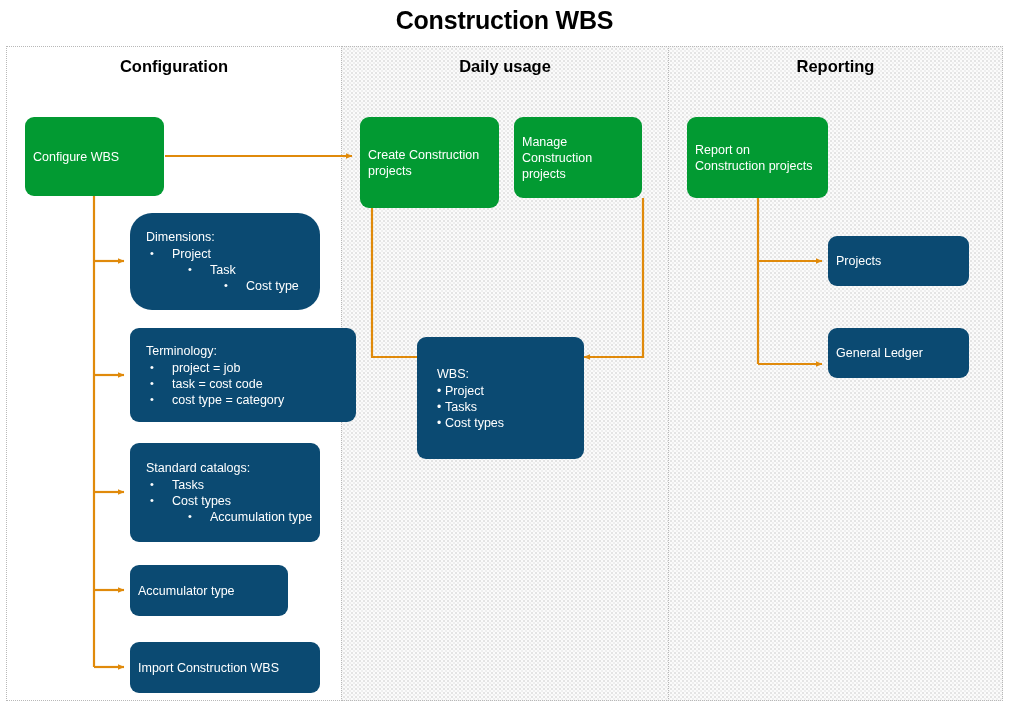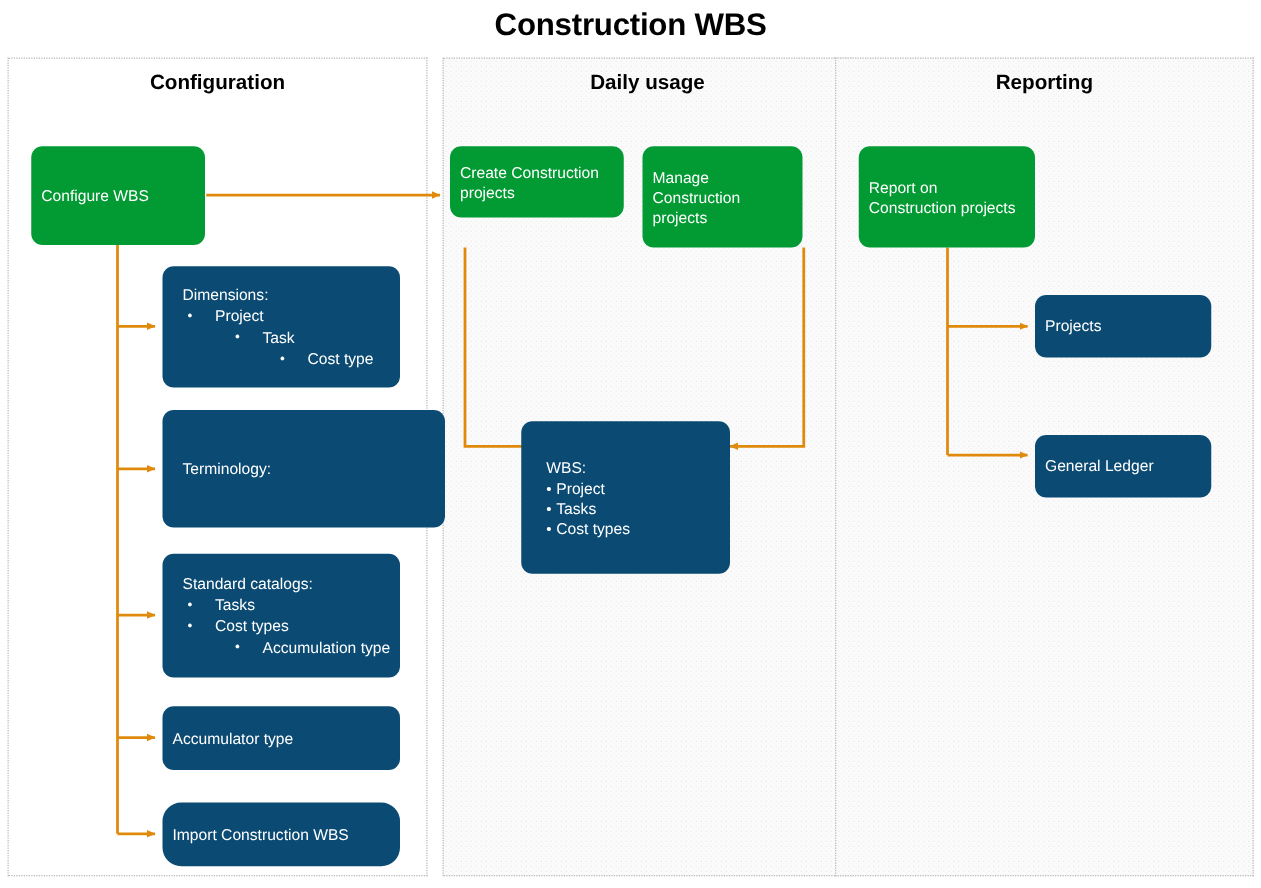--- a/index.html
+++ b/index.html
@@ -39,21 +39,21 @@
     height: 655px;
     box-sizing: border-box;
     border: 1px dotted #b8b8b8;
   }
   #panel-configuration {
     left: 6px;
     width: 336px;
     background: #ffffff;
   }
   #panel-daily-usage {
-    left: 354px;
+    left: 341px;
     width: 328px;
     background-color: #fbfbfb;
     background-image:
       radial-gradient(#e2e2e2 0.7px, transparent 0.8px),
       radial-gradient(#ededed 0.7px, transparent 0.8px);
     background-size: 4px 4px, 4px 4px;
     background-position: 0 0, 2px 2px;
   }
   #panel-reporting {
     left: 668px;
@@ -188,57 +188,62 @@
     <path d="M758,198 L758,364"></path>
     <path d="M758,261 L822,261" marker-end="url(#arrowhead)"></path>
     <path d="M758,364 L822,364" marker-end="url(#arrowhead)"></path>
   </g>
 </svg>
 
 <div class="node green" id="node-configure-wbs" style="left:25px; top:117px; width:139px; height:79px;">
   <div class="node-label-center">Configure WBS</div>
 </div>
 
-<div class="node navy" id="node-dimensions" style="left:130px; top:213px; width:190px; height:97px;">
+<div class="node navy" id="node-dimensions" style="left:130px; top:213px; width:190px; height:97px;border-radius:22px;">
   <div class="node-label-left">
     <div class="node-heading">Dimensions:</div>
     <ul class="node-list">
       <li class="bullet-lvl1 bullet-dot">Project</li>
       <li class="bullet-lvl2 bullet-dot">Task</li>
       <li class="bullet-lvl3 bullet-dot">Cost type</li>
     </ul>
   </div>
 </div>
 
 <div class="node navy" id="node-terminology" style="left:130px; top:328px; width:226px; height:94px;">
   <div class="node-label-left">
     <div class="node-heading">Terminology:</div>
+    <ul class="node-list">
+      <li class="bullet-lvl1 bullet-dot">project = job</li>
+      <li class="bullet-lvl1 bullet-dot">task = cost code</li>
+      <li class="bullet-lvl1 bullet-dot">cost type = category</li>
+    </ul>
   </div>
 </div>
 
 <div class="node navy" id="node-standard-catalogs" style="left:130px; top:443px; width:190px; height:99px;">
   <div class="node-label-left">
     <div class="node-heading">Standard catalogs:</div>
     <ul class="node-list">
       <li class="bullet-lvl1 bullet-dot">Tasks</li>
       <li class="bullet-lvl1 bullet-dot">Cost types</li>
       <li class="bullet-lvl2 bullet-dot">Accumulation type</li>
     </ul>
   </div>
 </div>
 
-<div class="node navy" id="node-accumulator-type" style="left:130px; top:565px; width:190px; height:51px;">
+<div class="node navy" id="node-accumulator-type" style="left:130px; top:565px; width:158px; height:51px;">
   <div class="node-label-center">Accumulator type</div>
 </div>
 
-<div class="node navy" id="node-import-construction-wbs" style="left:130px; top:642px; width:190px; height:51px;border-radius:15px;">
+<div class="node navy" id="node-import-construction-wbs" style="left:130px; top:642px; width:190px; height:51px;">
   <div class="node-label-center">Import Construction WBS</div>
 </div>
 
-<div class="node green" id="node-create-projects" style="left:360px; top:117px; width:139px; height:57px;">
+<div class="node green" id="node-create-projects" style="left:360px; top:117px; width:139px; height:91px;">
   <div class="node-label-center">Create Construction projects</div>
 </div>
 
 <div class="node green" id="node-manage-projects" style="left:514px; top:117px; width:128px; height:81px;">
   <div class="node-label-center">Manage Construction projects</div>
 </div>
 
 <div class="node navy" id="node-wbs" style="left:417px; top:297px; width:167px; height:122px;margin-top:40px;">
   <div class="node-label-left" style="padding:0 0 0 20px;">
     <div class="node-heading">WBS:</div>
@@ -251,15 +256,15 @@
 </div>
 
 <div class="node green" id="node-report-on-projects" style="left:687px; top:117px; width:141px; height:81px;">
   <div class="node-label-center">Report on Construction projects</div>
 </div>
 
 <div class="node navy" id="node-projects" style="left:828px; top:236px; width:141px; height:50px;">
   <div class="node-label-center">Projects</div>
 </div>
 
-<div class="node navy" id="node-general-ledger" style="left:828px; top:348px; width:141px; height:50px;">
+<div class="node navy" id="node-general-ledger" style="left:828px; top:328px; width:141px; height:50px;">
   <div class="node-label-center">General Ledger</div>
 </div>
 
 </body></html>

